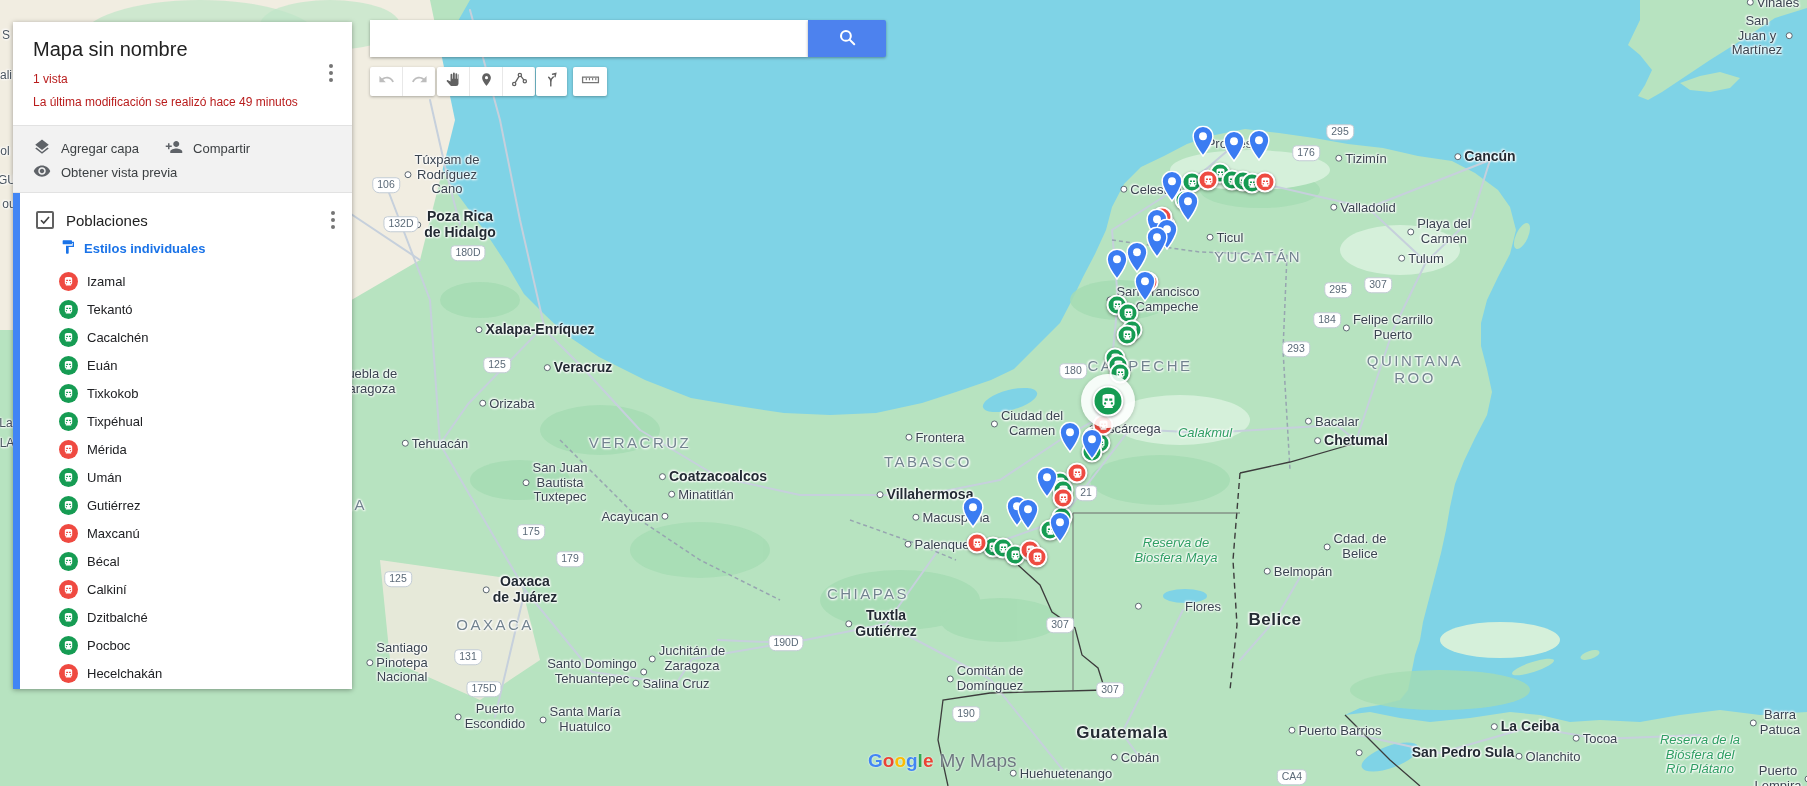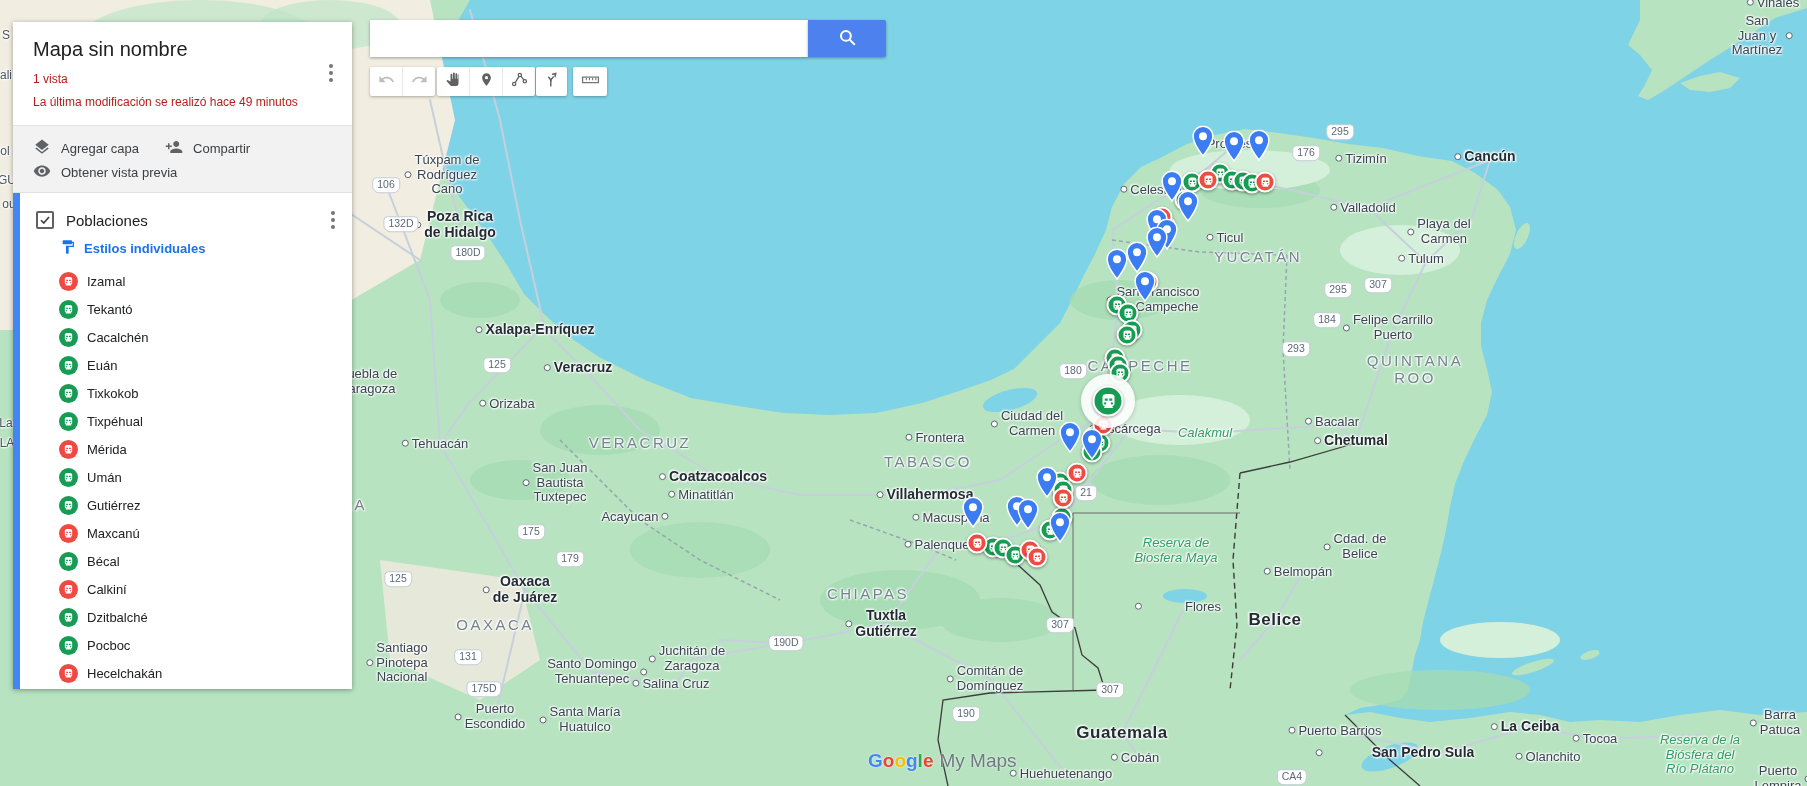--- a/index.html
+++ b/index.html
@@ -267,21 +267,21 @@
 Biosfera Maya</div>
       <div class="m-label k-city" style="left: 1360px; top: 547px;">Cdad. de
 Belice<span class="cdot l"></span></div>
       <div class="m-label k-city" style="left: 1303px; top: 572px;">Belmopán<span class="cdot l"></span></div>
       <div class="m-label k-country" style="left: 1275px; top: 620px;">Belice</div>
       <div class="m-label k-city" style="left: 1183px; top: 607px; padding-left: 40px;">Flores<span class="cdot l"></span></div>
       <div class="m-label k-country" style="left: 1122px; top: 733px;">Guatemala</div>
       <div class="m-label k-city" style="left: 1140px; top: 758px;">Cobán<span class="cdot l"></span></div>
       <div class="m-label k-city" style="left: 1066px; top: 774px;">Huehuetenango<span class="cdot l"></span></div>
       <div class="m-label k-city" style="left: 1340px; top: 731px;">Puerto Barrios<span class="cdot l"></span></div>
-      <div class="m-label k-cityb" style="left: 1400px; top: 753px; padding-left: 46px;">San Pedro Sula<span class="cdot l"></span></div>
+      <div class="m-label k-cityb" style="left: 1440px; top: 753px; padding-left: 46px;">San Pedro Sula<span class="cdot l"></span></div>
       <div class="m-label k-cityb" style="left: 1530px; top: 727px;">La Ceiba<span class="cdot l"></span></div>
       <div class="m-label k-city" style="left: 1553px; top: 757px;">Olanchito<span class="cdot l"></span></div>
       <div class="m-label k-city" style="left: 1600px; top: 739px;">Tocoa<span class="cdot l"></span></div>
       <div class="m-label k-city" style="left: 1780px; top: 723px;">Barra Patuca<span class="cdot l"></span></div>
       <div class="m-label k-park" style="left: 1700px; top: 755px;">Reserva de la
 Biósfera del
 Río Plátano</div>
       <div class="m-label k-city" style="left: 1778px; top: 779px;">Puerto
 Lempira<span class="cdot r"></span></div>
       <div class="m-label k-city" style="left: 1757px; top: 36px;">San Juan y

